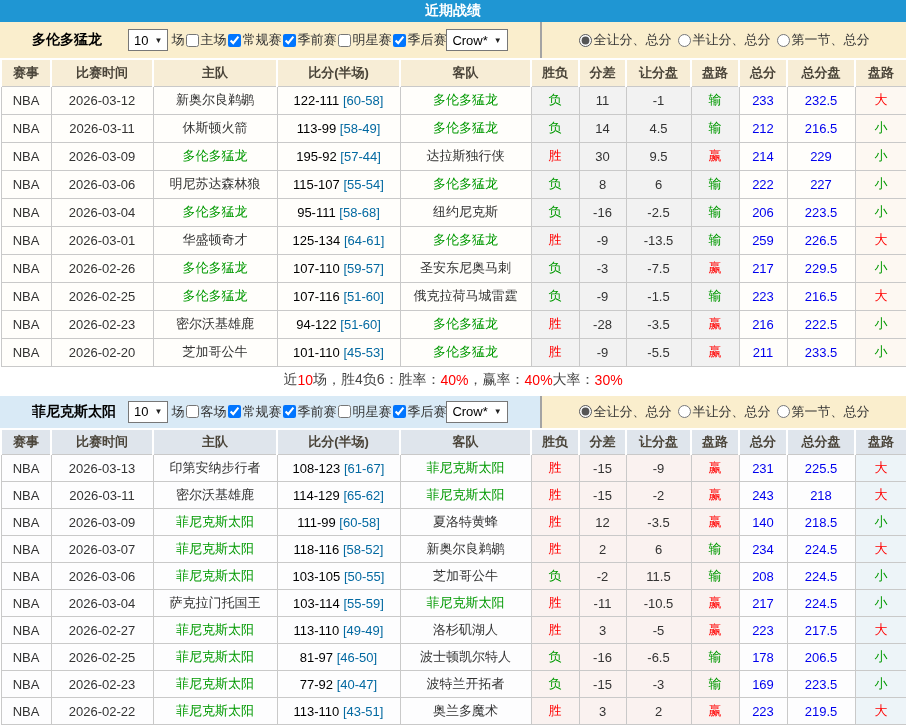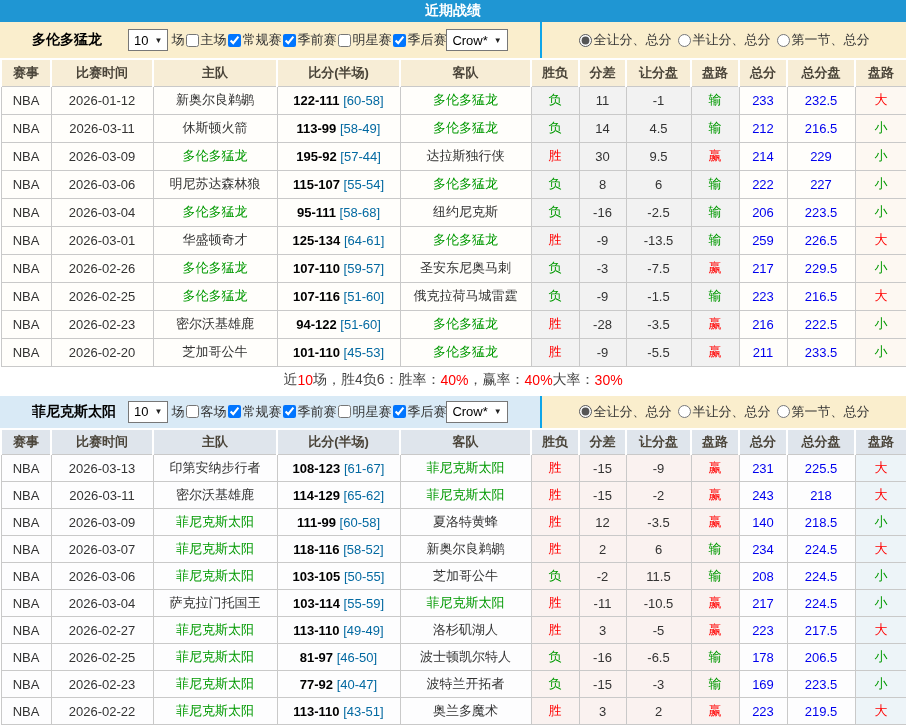--- a/index.html
+++ b/index.html
@@ -16,21 +16,21 @@
     display:flex; align-items:center; justify-content:center;
   }
   
   .filterbar { display:flex; align-items:stretch; }
   .filterbar .left {
     flex:0 0 540px; display:flex; align-items:center;
     padding-left:32px;
   }
   .filterbar .right {
     flex:1; display:flex; align-items:center; justify-content:center;
-    background:#faeecd; border-left:2px solid #0ea5e9;
+    background:#faeecd; border-left:2px solid #a3a3a3;
   }
   .fb1 { height:36px; }
   .fb1 .left { background:#faeecd; }
   .fb2 { height:34px; border-top:2px solid #fff; }
   .fb2 .left { background:#d9eaf6; }
   .team-title { font-weight:bold; font-size:14px; color:#000; width:96px; }
   .sel {
     background:#fff; border:1px solid #777; height:22px;
     display:inline-flex; align-items:center; padding:0 5px;
     cursor:default; color:#000;
@@ -51,21 +51,21 @@
   }
   .t1 th { background:#f7edd6; height:27px; }
   .t2 th { background:#dfe5ec; height:26px; }
   td { border:1px solid #c9c9c9; font-size:13px; }
   .t1 td { height:28px; background:#fffefb; }
   .t2 td { height:27px; background:#fdfdfe; }
   .t1 td.c-mid { background:#f2f2f2; }
   .t1 td.c-ou  { background:#fdf8f2; }
   .t2 td.c-mid { background:#faf2f0; }
   .t2 td.c-ou  { background:#edf4f8; }
-  .score { font-weight:bold; color:#000; }
+  .score { font-weight:normal; color:#000; }
   .half { color:#0369a1; }
   td.c-total { color:#0000ee; }
   .team-featured { color:#009900; }
   .red-text { color:#ff0000; }
   .green-text { color:#009900; }
   
   .summary {
     height:27px; background:#fff;
     display:flex; align-items:center; justify-content:center;
     font-size:14px; color:#444;
@@ -170,21 +170,21 @@
           <th>盘路</th>
           <th>总分</th>
           <th>总分盘</th>
           <th>盘路</th>
         </tr>
     </thead>
     <tbody>
 
         <tr>
           <td>NBA</td>
-          <td>2026-01-12</td>
+          <td>2026-03-12</td>
           <td>新奥尔良鹈鹕</td>
           <td>
             <span class="score">122-111</span>
             <span class="half">[60-58]</span>
           </td>
           <td class="team-featured">多伦多猛龙</td>
           <td class="c-mid green-text">负</td>
           <td class="c-mid">11</td>
           <td class="c-mid">-1</td>
           <td class="c-mid green-text">输</td>

